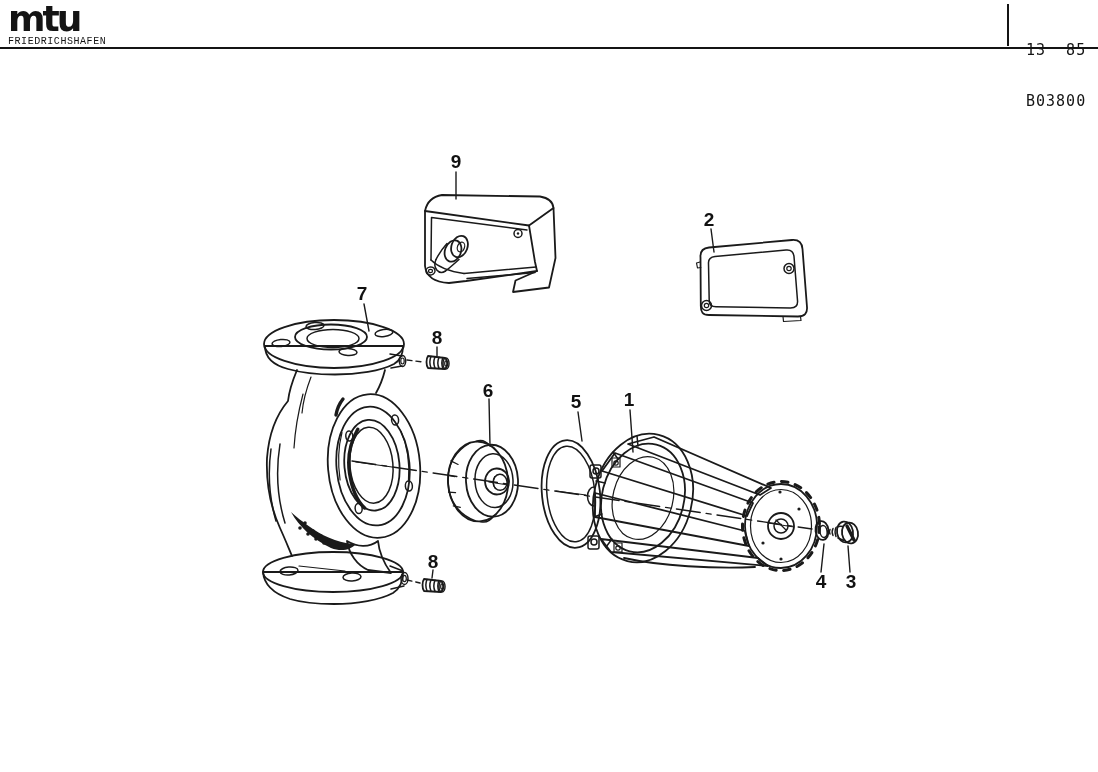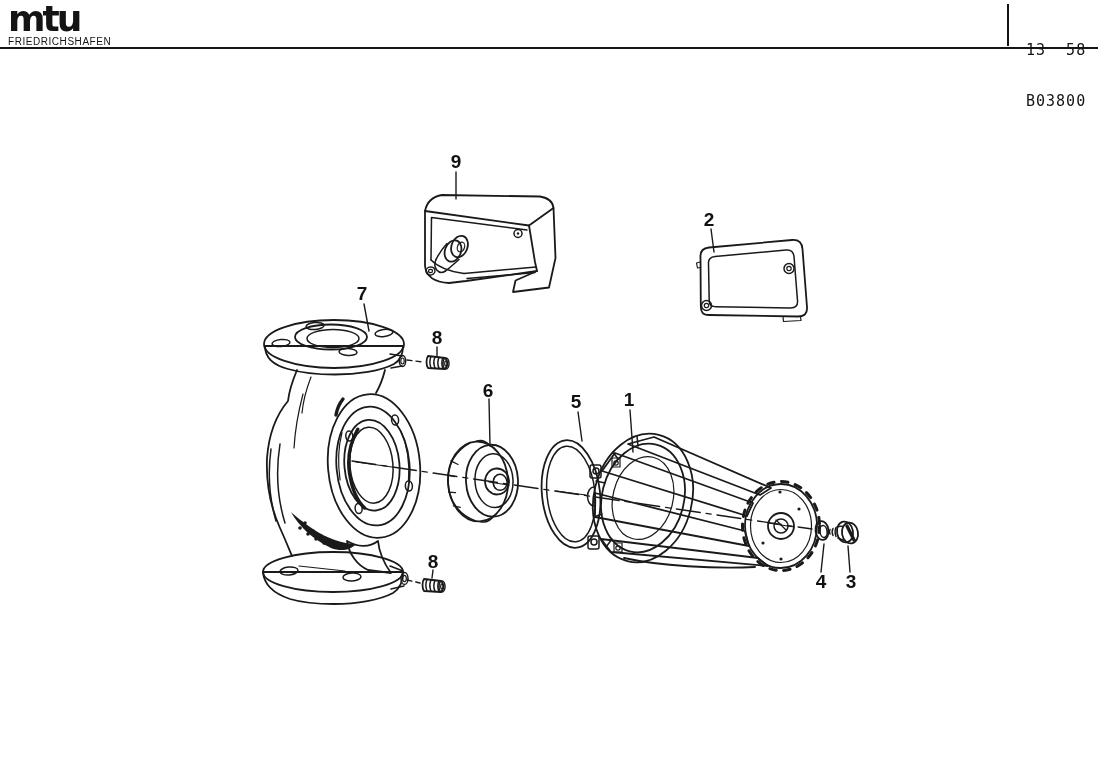--- a/index.html
+++ b/index.html
@@ -7,21 +7,21 @@
     position:relative;width:1098px;height:772px;background:#ffffff;
     font-family:"Liberation Sans",sans-serif;color:#111;overflow:hidden;
   }
   
   .logo-block{position:absolute;left:8px;top:4px;}
   .logo-word{
     font-family:"DejaVu Sans",sans-serif;font-weight:800;font-size:36px;
     line-height:30px;letter-spacing:-3px;color:#141414;
   }
   .logo-sub{
-    font-family:Liberation Sans, sans-serif;font-size:10px;letter-spacing:.55px;
+    font-family:Liberation Mono, monospace;font-size:10px;letter-spacing:.55px;
     color:#141414;margin-top:2px;
   }
   .ref-divider{position:absolute;left:1007px;top:4px;width:2px;height:42px;background:#141414;}
   .ref-block{
     position:absolute;left:1026px;top:8px;
     font-family:"DejaVu Sans Mono",monospace;font-size:15px;line-height:17px;
     color:#141414;white-space:pre;letter-spacing:1px;
   }
   .header-rule{position:absolute;left:0;top:47px;width:1098px;height:2px;background:#141414;}
   
@@ -48,21 +48,21 @@
 <body>
 
 <div class="page">
 
   <div class="logo-block">
     <div class="logo-word">mtu</div>
     <div class="logo-sub">FRIEDRICHSHAFEN</div>
   </div>
   <div class="ref-divider"></div>
   <div class="ref-block">
-    <div>13  58</div>
+    <div>13  85</div>
     <div>B03800</div>
   </div>
   <div class="header-rule"></div>
 
   <svg class="st" width="1098" height="772" viewBox="0 0 1098 772">
 
     <line class="cdash" x1="352" y1="461" x2="812" y2="529"></line>
 
     <g>
       <path class="wf" style="stroke:none" d="M297,370 C292,382 289,392 288,401 C277,414 269,432 267,458 C266,483 270,506 280,528 C285,539 289,549 292,556 L352,556 L352,540 C344,519 338,498 337,468 C337,430 351,404 374,393 C379,386 383,378 385,370 C355,364 325,364 297,370 Z"></path>

